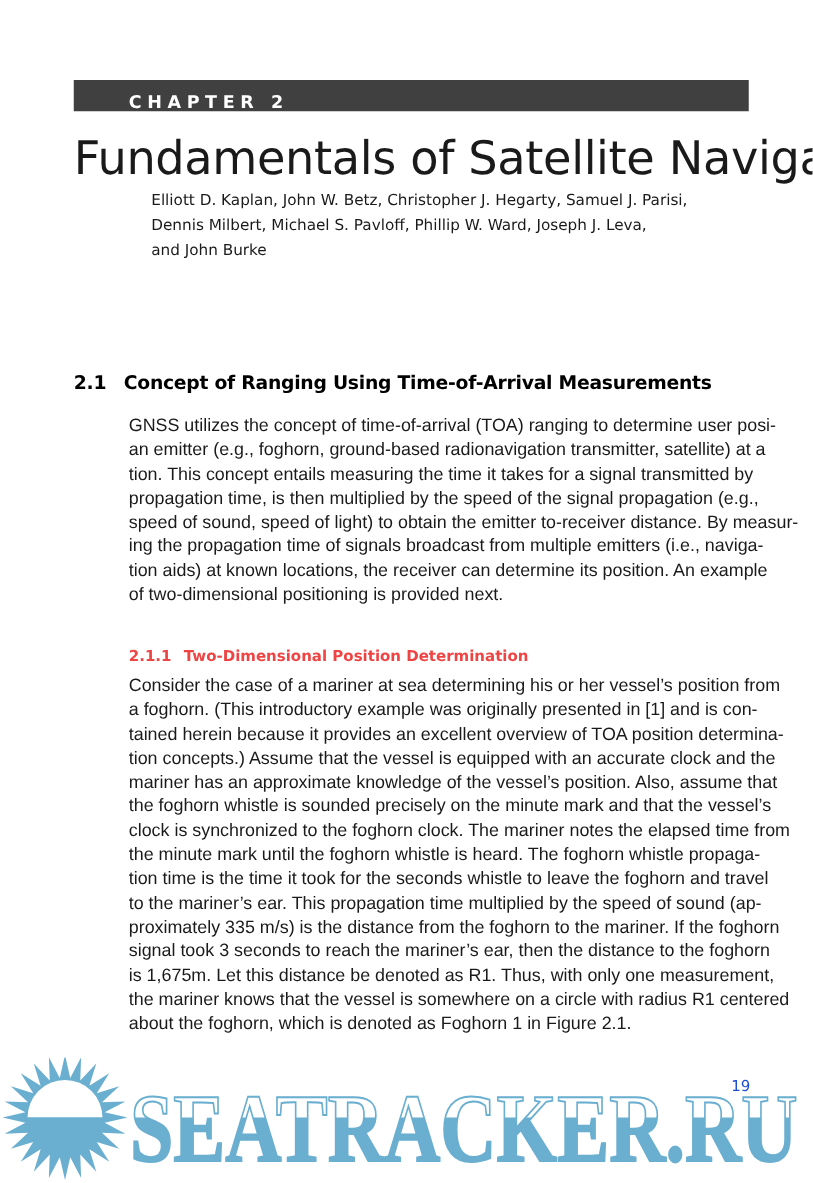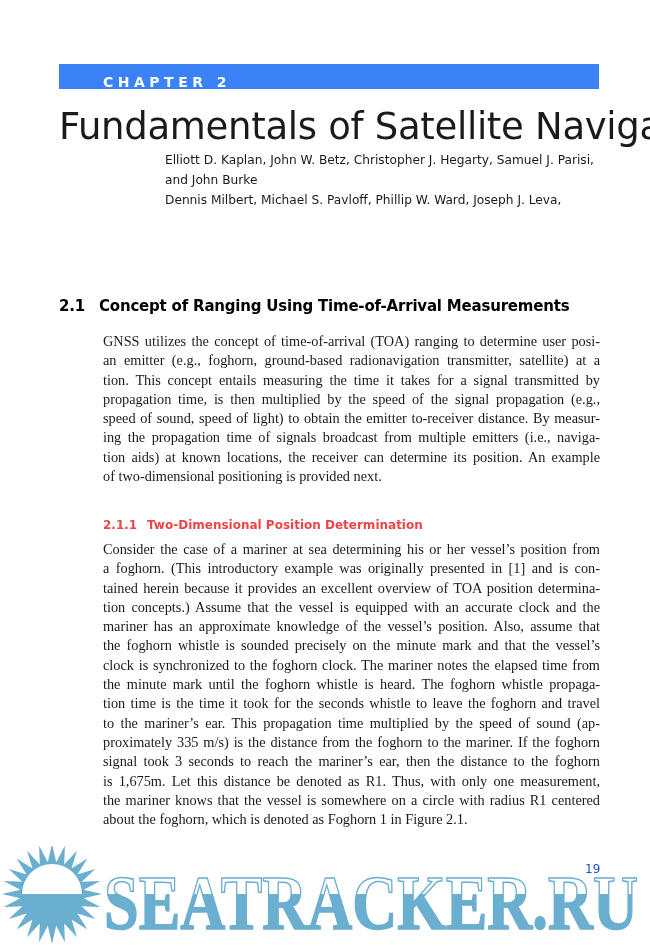--- a/index.html
+++ b/index.html
@@ -2,47 +2,47 @@
 <html><head>
   <meta charset="utf-8">
   <style>
     html, body { margin: 0; padding: 0; }
     body {
       width: 650px; height: 946px; position: relative; overflow: hidden;
       background: #ffffff; color: #1a1a1a;
     }
     .chapter-band {
       position: absolute; left: 59px; top: 64px; width: 540px; height: 25px;
-      background: #3b82f6; overflow: hidden;
+      background: #404040; overflow: hidden;
     }
     .chapter-label {
       position: absolute; left: 44px; top: 10px;
       font-family: "DejaVu Sans", sans-serif; font-weight: bold;
       font-size: 14px; letter-spacing: 4.5px; color: #ffffff; white-space: nowrap;
     }
     .chapter-title {
       position: absolute; left: 59px; top: 105px;
       font-family: "DejaVu Sans", sans-serif; font-size: 37px; color: #1a1a1a;
       white-space: nowrap; letter-spacing: -0.3px;
     }
     .authors {
       position: absolute; left: 121px; top: 150px; width: 470px;
       font-family: "DejaVu Sans", sans-serif; font-size: 12.2px; line-height: 20px;
       color: #1a1a1a;
     }
-    .authors div { white-space: nowrap; margin-left: 44px; }
+    .authors div { white-space: nowrap; }
     .section-heading {
       position: absolute; left: 59px; top: 297px;
       font-family: "DejaVu Sans", sans-serif; font-weight: bold; font-size: 15px;
       color: #000000; white-space: nowrap; letter-spacing: -0.2px;
     }
     .section-heading .num { display: inline-block; width: 40px; }
     .para {
       position: absolute; left: 103px; width: 497px;
-      font-family: Liberation Serif, serif; font-size: 14.3px; line-height: 19.3px;
+      font-family: Liberation Sans, sans-serif; font-size: 14.3px; line-height: 19.3px;
       color: #1a1a1a;
     }
     .para .ln { display: block; text-align: justify; text-align-last: justify; white-space: nowrap; height: 19.3px; }
     .para .ln.last { text-align-last: left; }
     .para-1 { top: 332px; }
     .subsection-heading {
       position: absolute; left: 103px; top: 518px;
       font-family: "DejaVu Sans", sans-serif; font-weight: bold; font-size: 12px;
       color: #ef4444; white-space: nowrap;
     }
@@ -61,22 +61,22 @@
 <body>
 
 <div class="chapter-band">
   <span class="chapter-label">CHAPTER 2</span>
 </div>
 
 <div class="chapter-title">Fundamentals of Satellite Navigation</div>
 
 <div class="authors">
   <div>Elliott D. Kaplan, John W. Betz, Christopher J. Hegarty, Samuel J. Parisi,</div>
+  <div>Dennis Milbert, Michael S. Pavloff, Phillip W. Ward, Joseph J. Leva,</div>
   <div>and John Burke</div>
-  <div>Dennis Milbert, Michael S. Pavloff, Phillip W. Ward, Joseph J. Leva,</div>
 </div>
 
 <div class="section-heading">
   <span class="num">2.1</span><span>Concept of Ranging Using Time-of-Arrival Measurements</span>
 </div>
 
 <div class="para para-1">
   <span class="ln">GNSS utilizes the concept of time-of-arrival (TOA) ranging to determine user posi-</span>
   <span class="ln">an emitter (e.g., foghorn, ground-based radionavigation transmitter, satellite) at a</span>
   <span class="ln">tion. This concept entails measuring the time it takes for a signal transmitted by</span>

